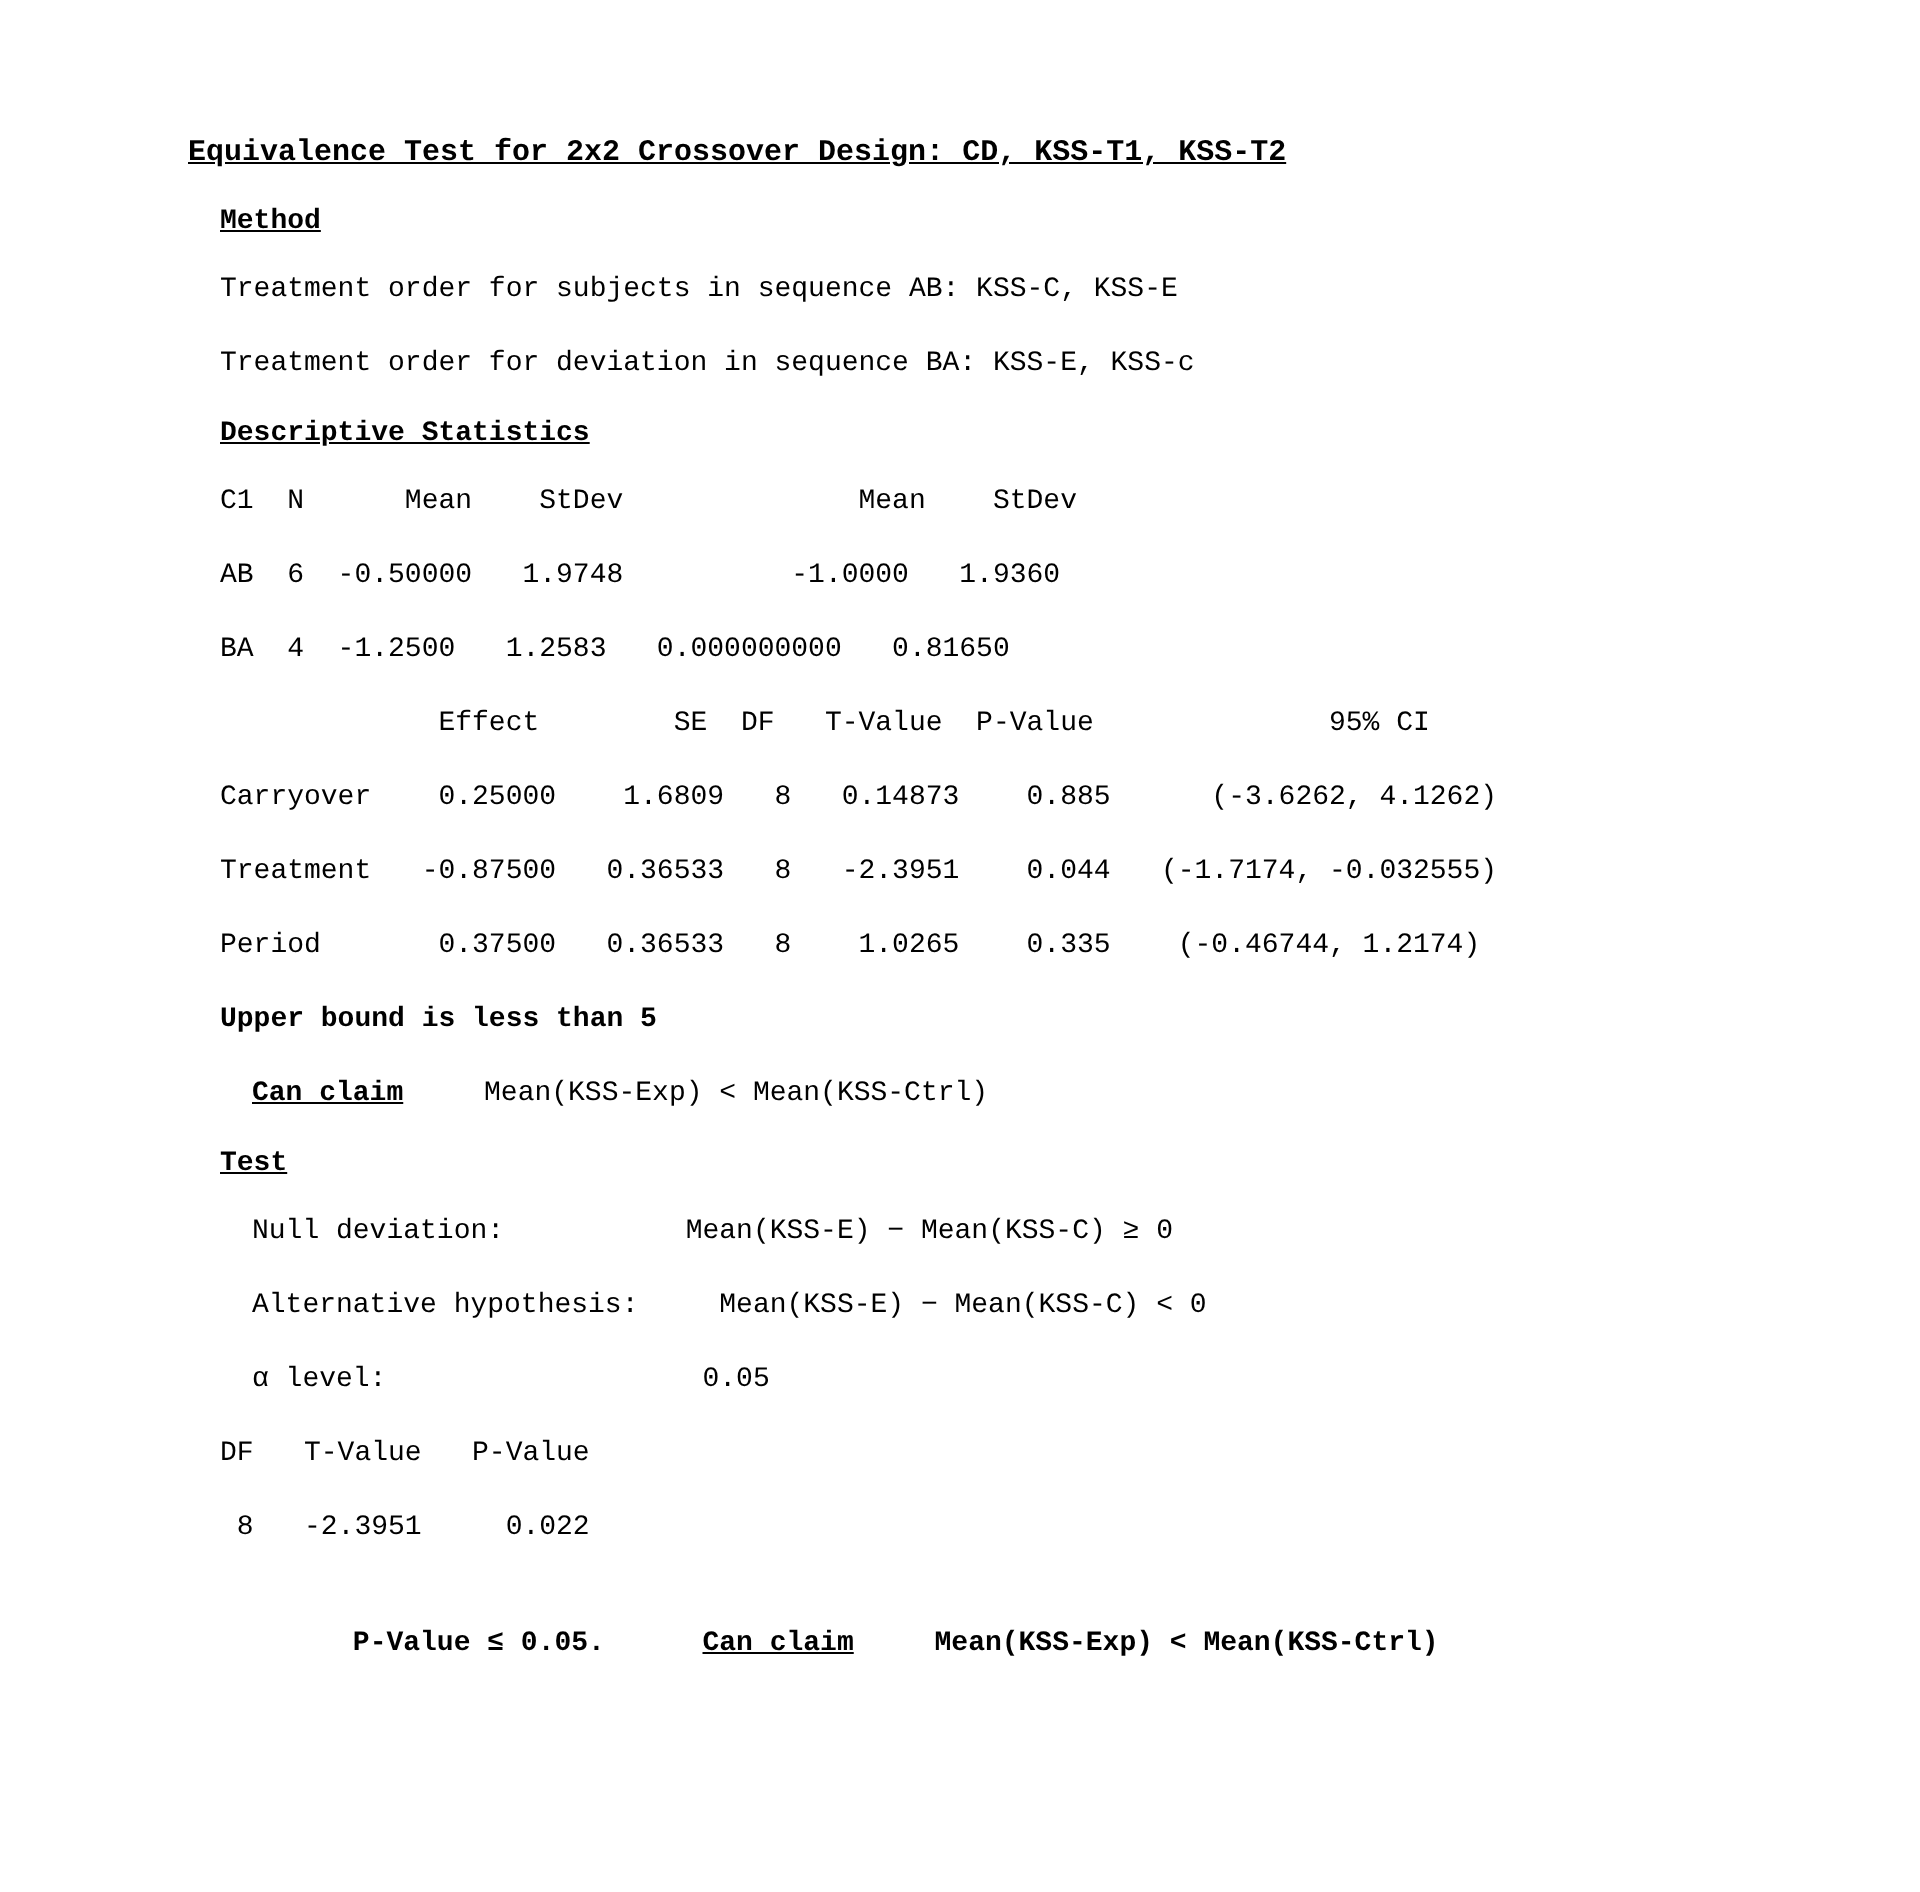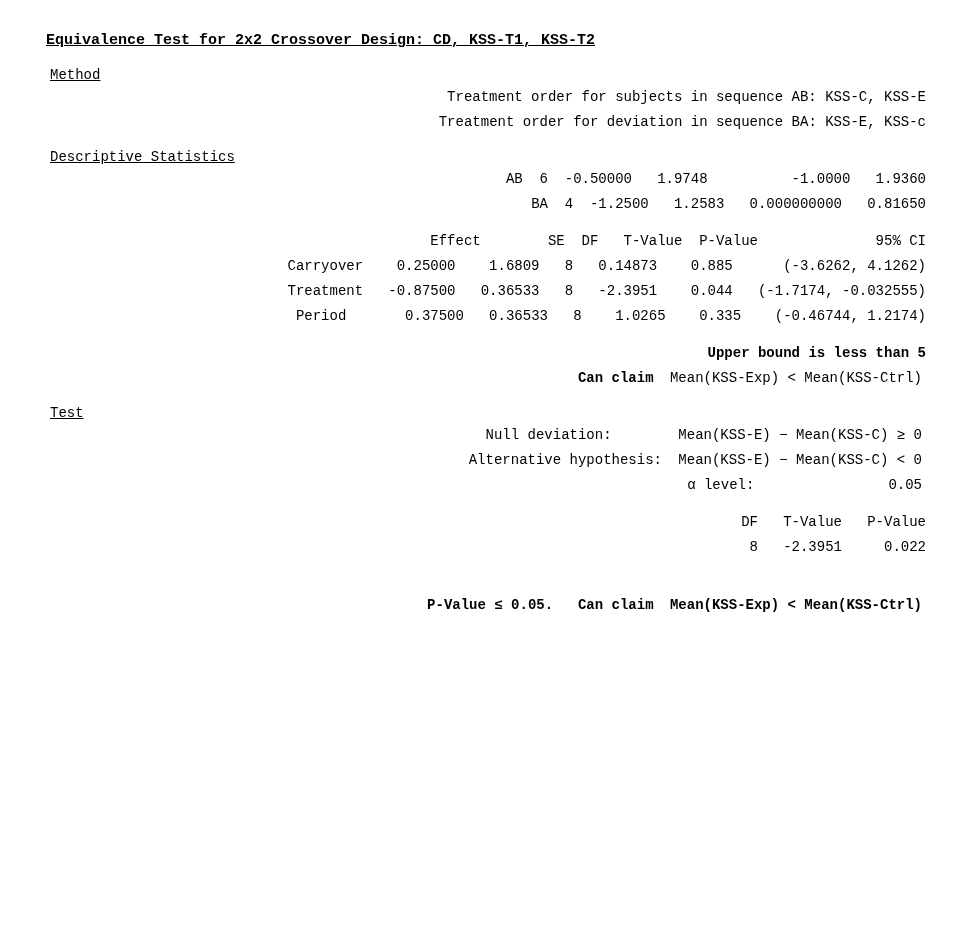--- a/index.html
+++ b/index.html
@@ -1,16 +1,16 @@
 <!DOCTYPE html>
 <html><head>
   <meta charset="utf-8">
   <style>
     * {
-      margin: 4px;
+      margin: 16px;
       padding: 0;
       box-sizing: border-box;
     }
 
     body {
       background: #ffffff;
       font-family: 'Courier New', Courier, monospace;
       font-size: 14px;
       color: #000000;
       padding: 20px 30px;
@@ -23,37 +23,37 @@
     }
 
     .title {
       font-weight: bold;
       text-decoration: underline;
       margin-bottom: 18px;
       font-size: 15px;
     }
 
     .section-header {
-      font-weight: normal;
+      font-weight: bold;
       text-decoration: underline;
       margin-bottom: 4px;
     }
 
     .section {
       margin-bottom: 16px;
     }
 
     .line {
       white-space: pre;
       line-height: 1.5;
-      text-align: right;
     }
 
     .bold-underline {
       font-weight: bold;
+      text-decoration: underline;
     }
 
     .bold {
       font-weight: bold;
     }
   </style>
 </head>
 <body>
 
 <div class="content">
@@ -61,20 +61,21 @@
   <div class="title">Equivalence Test for 2x2 Crossover Design: CD, KSS-T1, KSS-T2</div>
 
   <div class="section">
     <div class="section-header">Method</div>
     <div class="line">Treatment order for subjects in sequence AB: KSS-C, KSS-E</div>
     <div class="line">Treatment order for deviation in sequence BA: KSS-E, KSS-c</div>
   </div>
 
   <div class="section">
     <div class="section-header">Descriptive Statistics</div>
+    <div class="line">C1  N      Mean    StDev              Mean    StDev</div>
     <div class="line">AB  6  -0.50000   1.9748          -1.0000   1.9360</div>
     <div class="line">BA  4  -1.2500   1.2583   0.000000000   0.81650</div>
   </div>
 
   <div class="section">
     <div class="line">             Effect        SE  DF   T-Value  P-Value              95% CI</div>
     <div class="line">Carryover    0.25000    1.6809   8   0.14873    0.885      (-3.6262, 4.1262)</div>
     <div class="line">Treatment   -0.87500   0.36533   8   -2.3951    0.044   (-1.7174, -0.032555)</div>
     <div class="line">Period       0.37500   0.36533   8    1.0265    0.335    (-0.46744, 1.2174)</div>
   </div>

